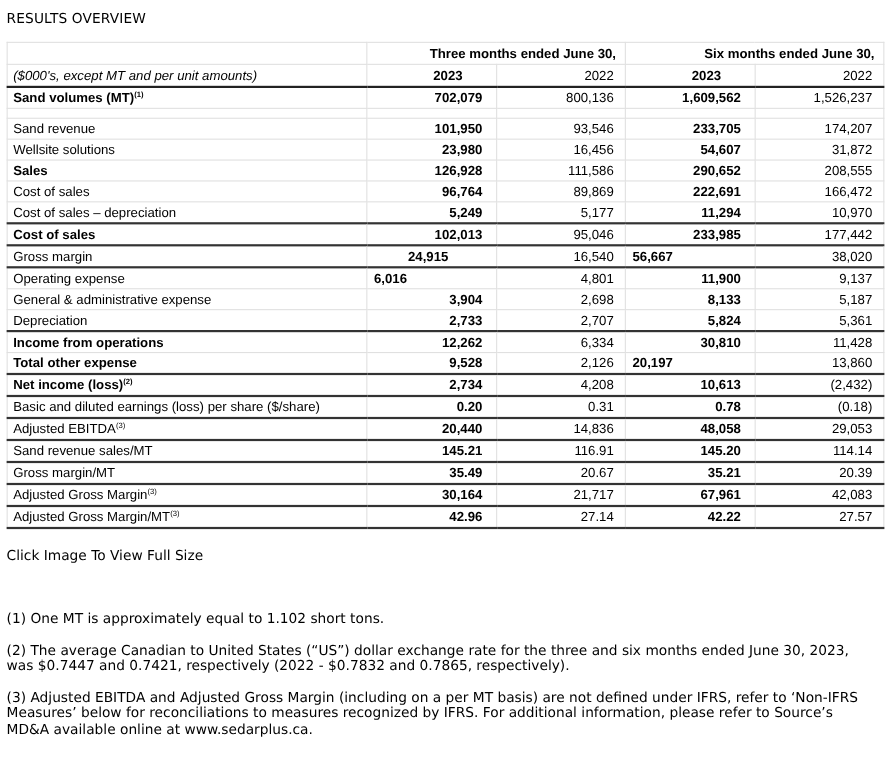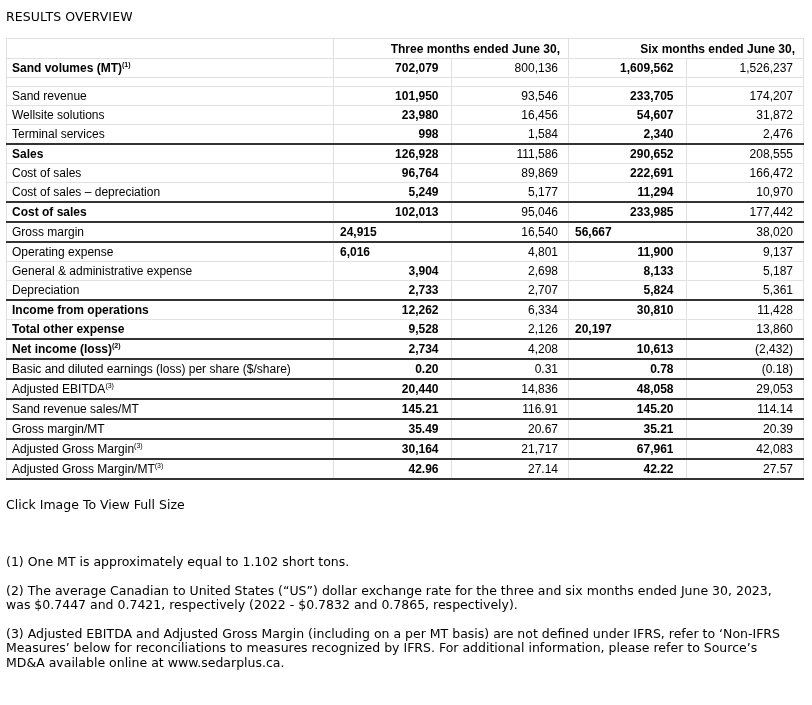--- a/index.html
+++ b/index.html
@@ -38,20 +38,27 @@
         <col class="c-num">
         <col class="c-num">
         <col class="c-num">
     </colgroup>
     <tbody id="tbody">
       <tr class="hdr">
         <td></td>
         <td colspan="2" class="span-head">Three months ended June 30,</td>
         <td colspan="2" class="span-head">Six months ended June 30,</td>
       </tr>
+      <tr class="hdr thick-bottom">
+        <td class="lbl i">($000's, except MT and per unit amounts)</td>
+        <td class="num b" style="text-align:center;padding-left:40px;">2023</td>
+        <td class="num">2022</td>
+        <td class="num b" style="text-align:center;padding-left:40px;">2023</td>
+        <td class="num">2022</td>
+      </tr>
     <tr>
           <td class="lbl b"><span>Sand volumes (MT)</span><sup>(1)</sup></td>
           <td class="num b" style="padding-right: 12px; text-align: right;">702,079</td>
           <td class="num">800,136</td>
           <td class="num b" style="padding-right: 12px; text-align: right;">1,609,562</td>
           <td class="num">1,526,237</td>
         </tr>
         <tr class="spacer">
           <td></td>
           <td></td>
@@ -66,27 +73,20 @@
           <td class="num b" style="padding-right: 12px; text-align: right;">233,705</td>
           <td class="num">174,207</td>
         </tr>
         <tr>
           <td class="lbl"><span>Wellsite solutions</span></td>
           <td class="num b" style="padding-right: 12px; text-align: right;">23,980</td>
           <td class="num">16,456</td>
           <td class="num b" style="padding-right: 12px; text-align: right;">54,607</td>
           <td class="num">31,872</td>
         </tr>
-        <tr class="dark-bottom">
-          <td class="lbl"><span>Terminal services</span></td>
-          <td class="num b" style="padding-right: 12px; text-align: right;">998</td>
-          <td class="num">1,584</td>
-          <td class="num b" style="padding-right: 12px; text-align: right;">2,340</td>
-          <td class="num">2,476</td>
-        </tr>
         <tr>
           <td class="lbl b"><span>Sales</span></td>
           <td class="num b" style="padding-right: 12px; text-align: right;">126,928</td>
           <td class="num">111,586</td>
           <td class="num b" style="padding-right: 12px; text-align: right;">290,652</td>
           <td class="num">208,555</td>
         </tr>
         <tr>
           <td class="lbl"><span>Cost of sales</span></td>
           <td class="num b" style="padding-right: 12px; text-align: right;">96,764</td>
@@ -103,21 +103,21 @@
         </tr>
         <tr class="dark-bottom">
           <td class="lbl b"><span>Cost of sales</span></td>
           <td class="num b" style="padding-right: 12px; text-align: right;">102,013</td>
           <td class="num">95,046</td>
           <td class="num b" style="padding-right: 12px; text-align: right;">233,985</td>
           <td class="num">177,442</td>
         </tr>
         <tr class="dark-bottom">
           <td class="lbl"><span>Gross margin</span></td>
-          <td class="num b" style="padding-right: 12px; text-align: left;">24,915</td>
+          <td class="num b" style="padding-right: 12px; text-align: center;">24,915</td>
           <td class="num">16,540</td>
           <td class="num b" style="padding-right: 12px; text-align: left;">56,667</td>
           <td class="num">38,020</td>
         </tr>
         <tr>
           <td class="lbl"><span>Operating expense</span></td>
           <td class="num b" style="padding-right: 12px; text-align: left;">6,016</td>
           <td class="num">4,801</td>
           <td class="num b" style="padding-right: 12px; text-align: right;">11,900</td>
           <td class="num">9,137</td>

